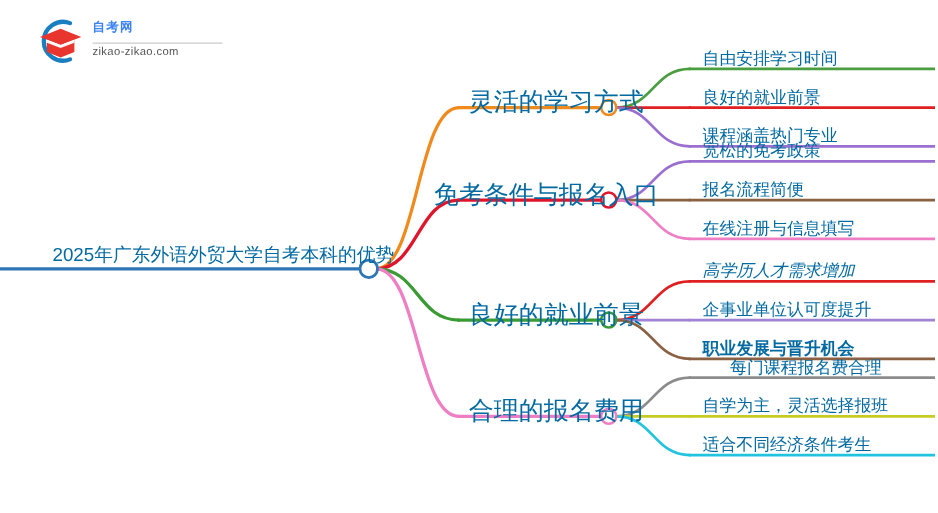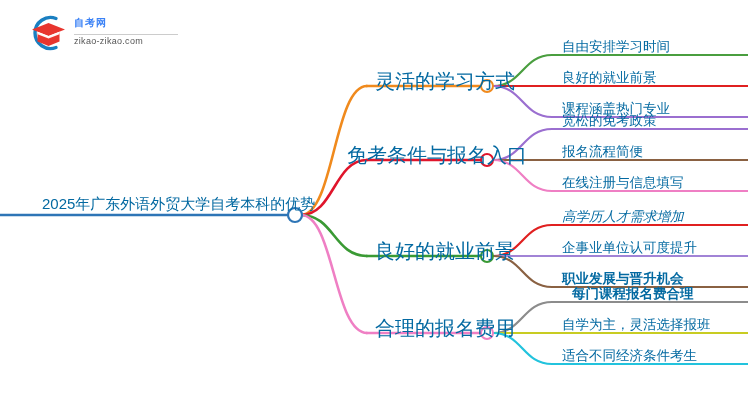--- a/index.html
+++ b/index.html
@@ -156,16 +156,16 @@
     <div class="node-label leaf-label" style="left: 562px; top: 100px; text-align: right;">课程涵盖热门专业</div>
     <div class="node-label branch-label" style="left: 347px; top: 142px;">免考条件与报名入口</div>
     <div class="node-label leaf-label" style="left: 562px; top: 112px;">宽松的免考政策</div>
     <div class="node-label leaf-label" style="left: 562px; top: 143px;">报名流程简便</div>
     <div class="node-label leaf-label" style="left: 562px; top: 174px;">在线注册与信息填写</div>
     <div class="node-label branch-label" style="left: 375px; top: 238px;">良好的就业前景</div>
     <div class="node-label leaf-label" style="left: 562px; top: 208px; font-style: italic;">高学历人才需求增加</div>
     <div class="node-label leaf-label" style="left: 562px; top: 239px;">企事业单位认可度提升</div>
     <div class="node-label leaf-label" style="left: 562px; top: 270px; font-weight: bold;">职业发展与晋升机会</div>
     <div class="node-label branch-label" style="left: 375px; top: 315px;">合理的报名费用</div>
-    <div class="node-label leaf-label" style="left: 572px; top: 285px; font-weight: bold;">每门课程报名费合理</div>
+    <div class="node-label leaf-label" style="left: 584px; top: 285px;">每门课程报名费合理</div>
     <div class="node-label leaf-label" style="left: 562px; top: 316px;">自学为主，灵活选择报班</div>
     <div class="node-label leaf-label" style="left: 562px; top: 347px;">适合不同经济条件考生</div>
   </div>
 
 </body></html>

